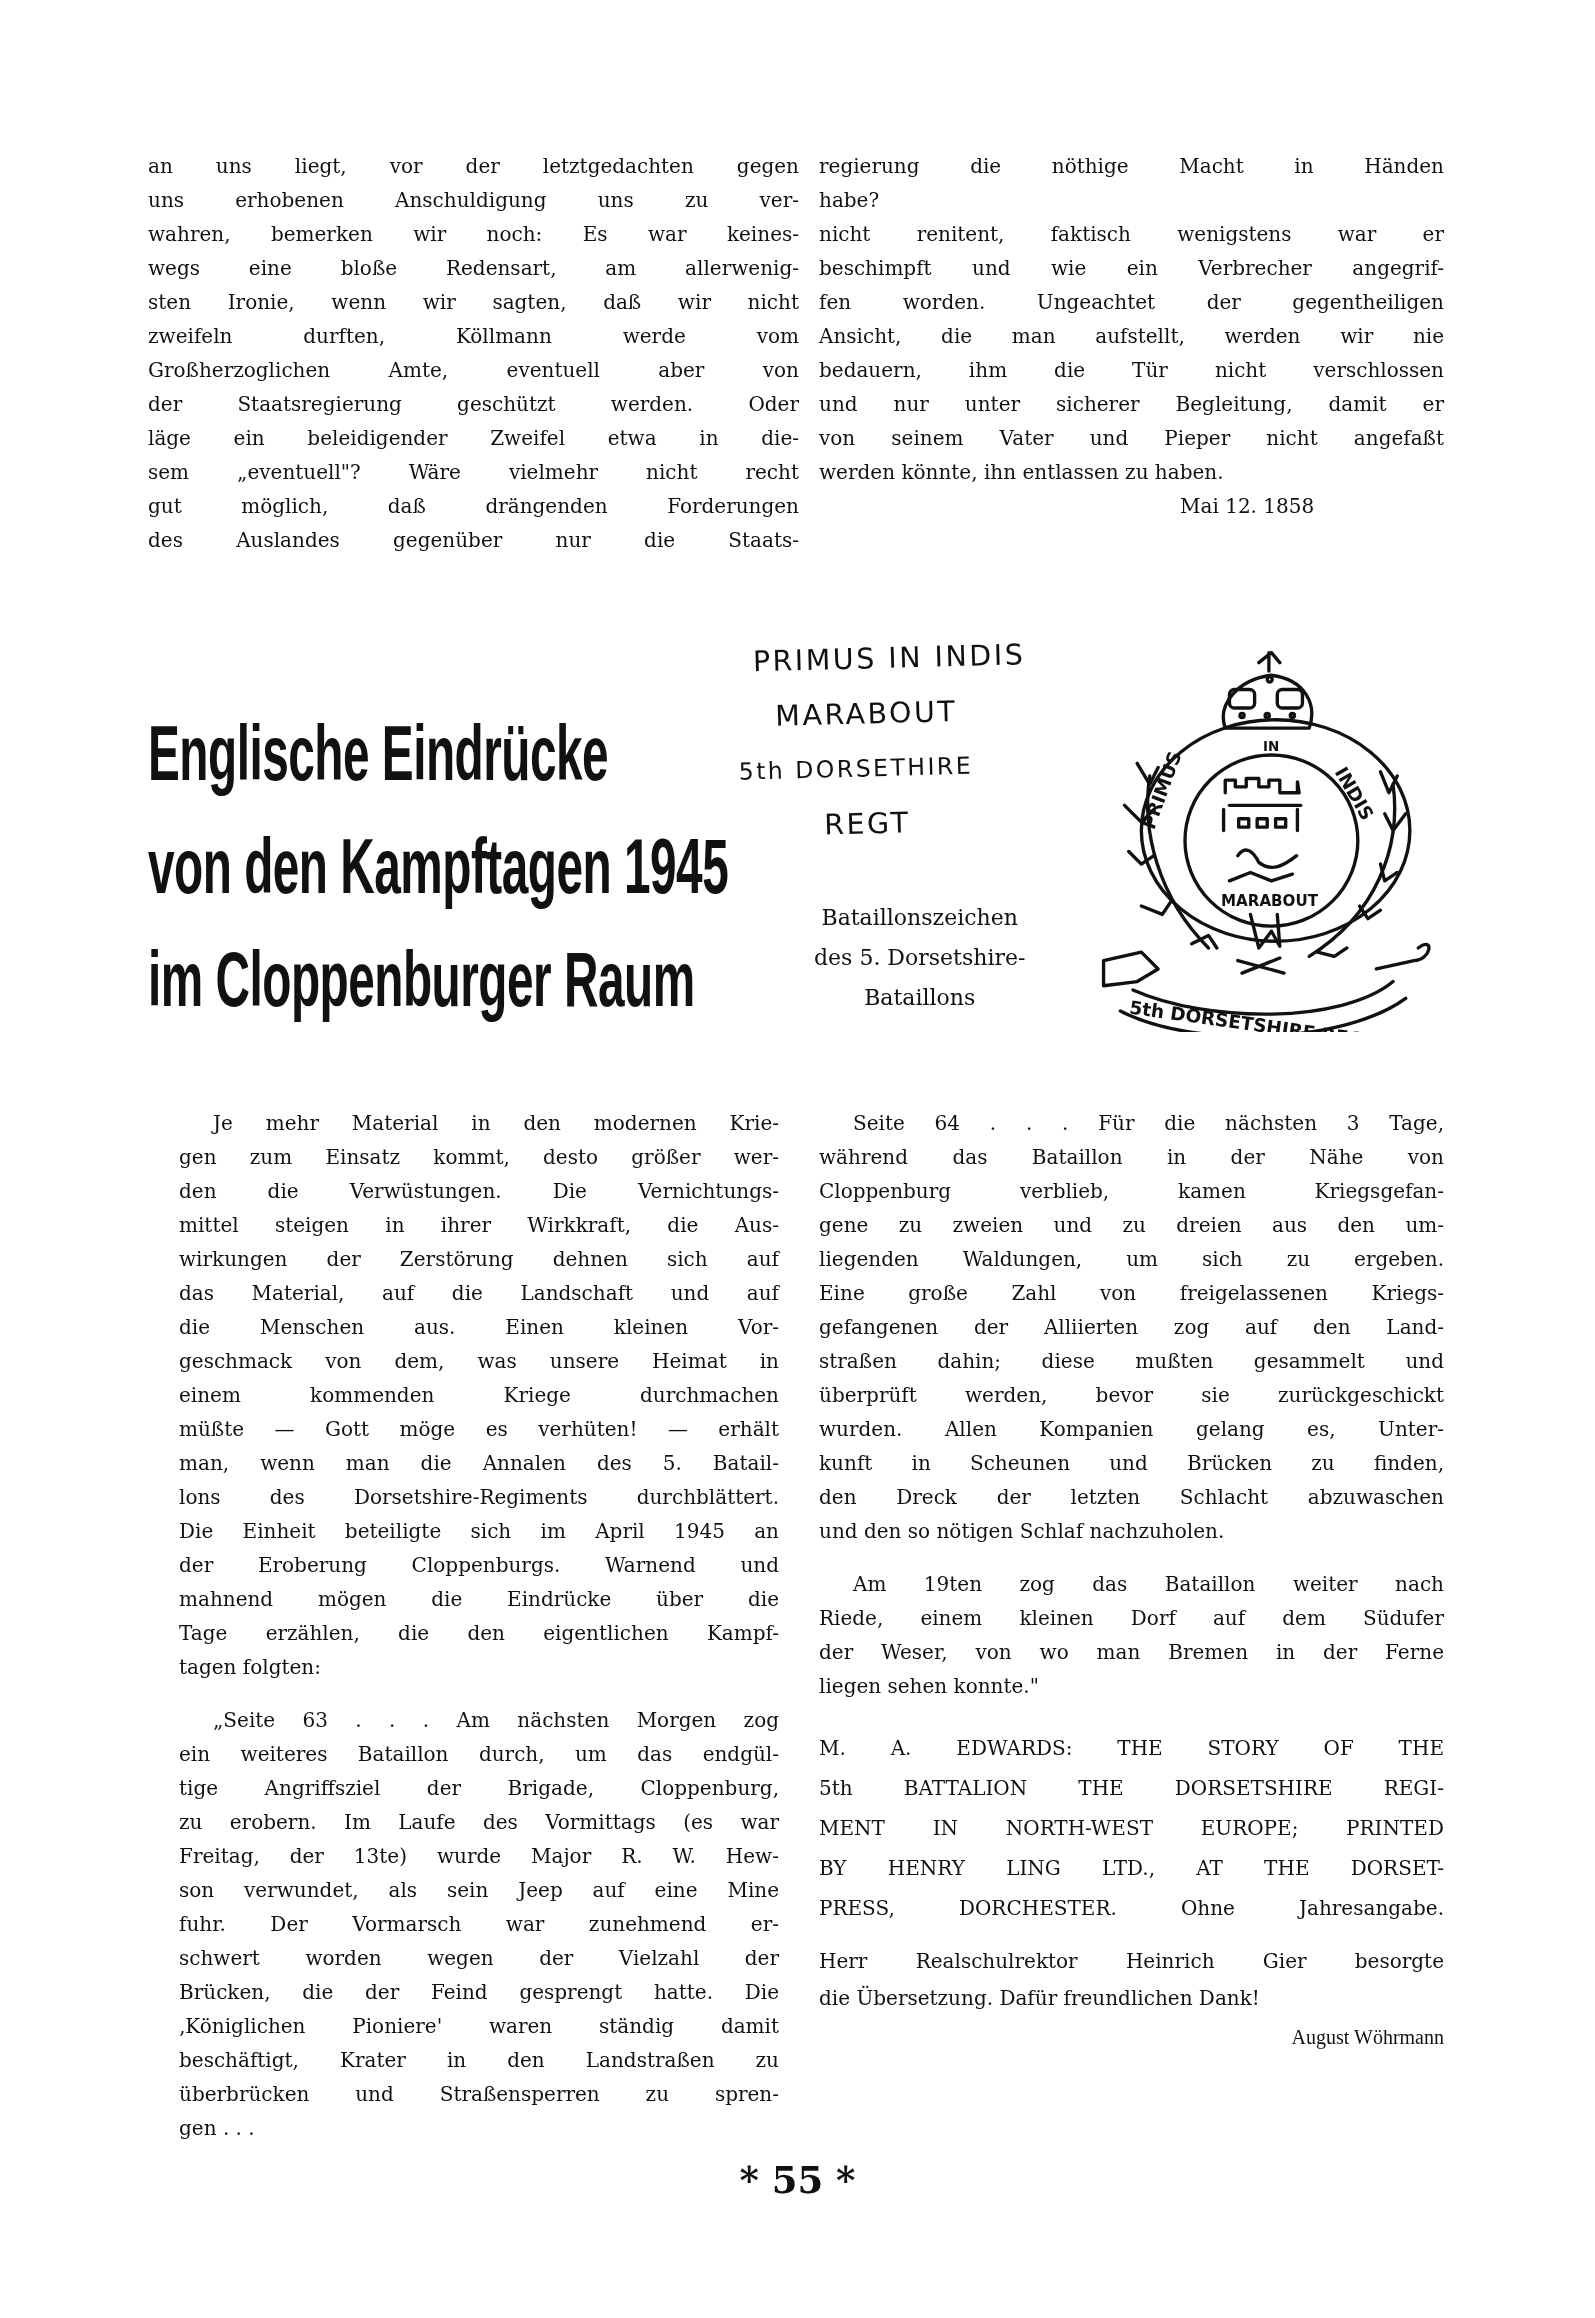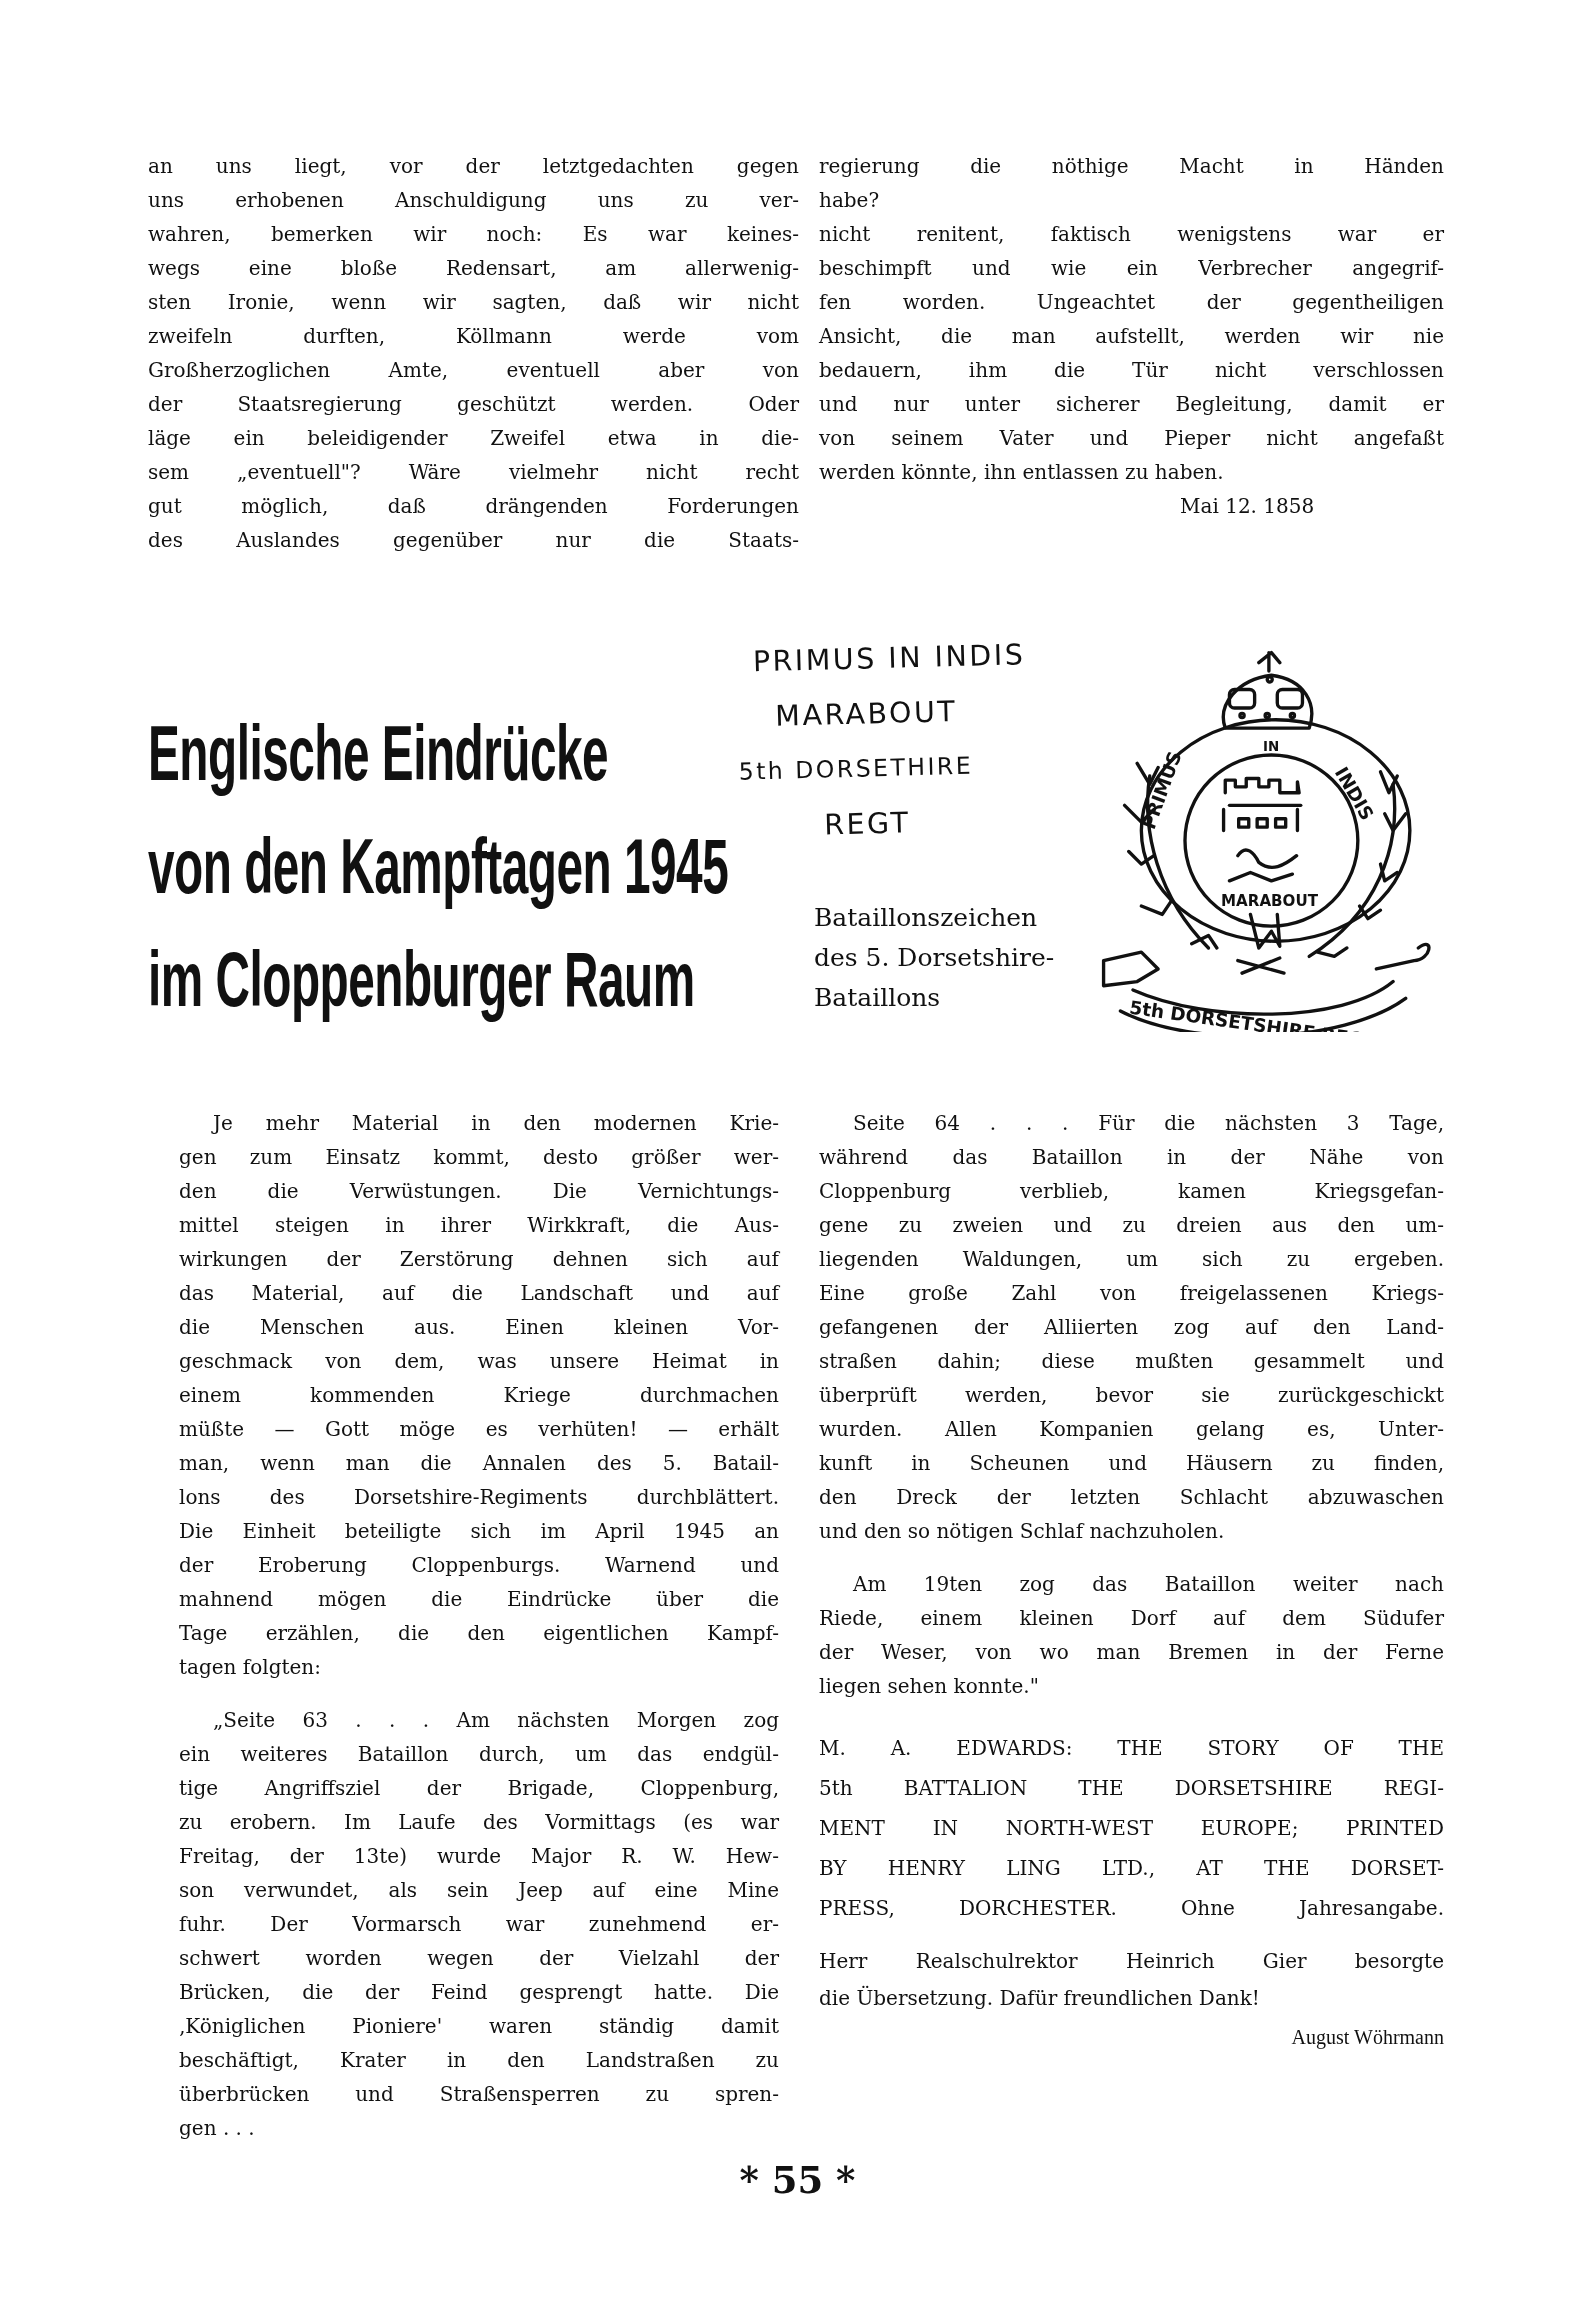--- a/index.html
+++ b/index.html
@@ -9,21 +9,21 @@
     .line.last { text-align-last: left; }
     .line.indent { padding-left: 34px; }
     .line.right { text-align: center; text-align-last: right; font-family: Liberation Serif, serif; }
     .gap { height: 18.5px; }
     #top-left { left: 148px; top: 149px; width: 651px; }
     #top-right { left: 819px; top: 149px; width: 625px; }
     #title { position: absolute; left: 148px; top: 697px; font-family: "Liberation Sans", sans-serif; font-weight: bold; font-size: 77px; line-height: 113px; transform: scaleX(0.62); transform-origin: left top; letter-spacing: -0.8px; white-space: nowrap; }
     #title .tline { display: block; }
     #hand { position: absolute; left: 738px; top: 631px; font-family: "DejaVu Sans", sans-serif; font-size: 28.5px; line-height: 55px; letter-spacing: 2.5px; transform: rotate(-1.5deg); }
     #hand .h { display: block; white-space: nowrap; }
-    #caption { position: absolute; left: 814px; top: 898px; font-family: "DejaVu Serif", serif; font-size: 25px; line-height: 40px; }
+    #caption { position: absolute; left: 814px; top: 898px; font-family: "DejaVu Serif", serif; font-size: 22px; line-height: 40px; text-align: center; }
     #caption .c { display: block; white-space: nowrap; }
     #badge { position: absolute; left: 1091px; top: 629px; width: 386px; height: 403px; }
     #bottom-left { left: 179px; top: 1106px; width: 600px; }
     #bottom-right { left: 819px; top: 1106px; width: 625px; }
     #page-number { position: absolute; left: 0; width: 1595px; top: 2158px; text-align: center; font-family: "DejaVu Serif", serif; font-weight: bold; font-size: 37px; }
   </style>
 </head>
 <body>
 
 <div class="col" id="top-left">
@@ -166,21 +166,21 @@
     <span class="line indent">Seite 64 . . . Für die nächsten 3 Tage,</span>
     <span class="line">während das Bataillon in der Nähe von</span>
     <span class="line">Cloppenburg verblieb, kamen Kriegsgefan-</span>
     <span class="line">gene zu zweien und zu dreien aus den um-</span>
     <span class="line">liegenden Waldungen, um sich zu ergeben.</span>
     <span class="line">Eine große Zahl von freigelassenen Kriegs-</span>
     <span class="line">gefangenen der Alliierten zog auf den Land-</span>
     <span class="line">straßen dahin; diese mußten gesammelt und</span>
     <span class="line">überprüft werden, bevor sie zurückgeschickt</span>
     <span class="line">wurden. Allen Kompanien gelang es, Unter-</span>
-    <span class="line">kunft in Scheunen und Häusern zu finden,</span>
+    <span class="line">kunft in Scheunen und Brücken zu finden,</span>
     <span class="line">den Dreck der letzten Schlacht abzuwaschen</span>
     <span class="line last">und den so nötigen Schlaf nachzuholen.</span>
   </div>
   <div class="gap"></div>
   <div>
     <span class="line indent">Am 19ten zog das Bataillon weiter nach</span>
     <span class="line">Riede, einem kleinen Dorf auf dem Südufer</span>
     <span class="line">der Weser, von wo man Bremen in der Ferne</span>
     <span class="line last">liegen sehen konnte."</span>
   </div>

